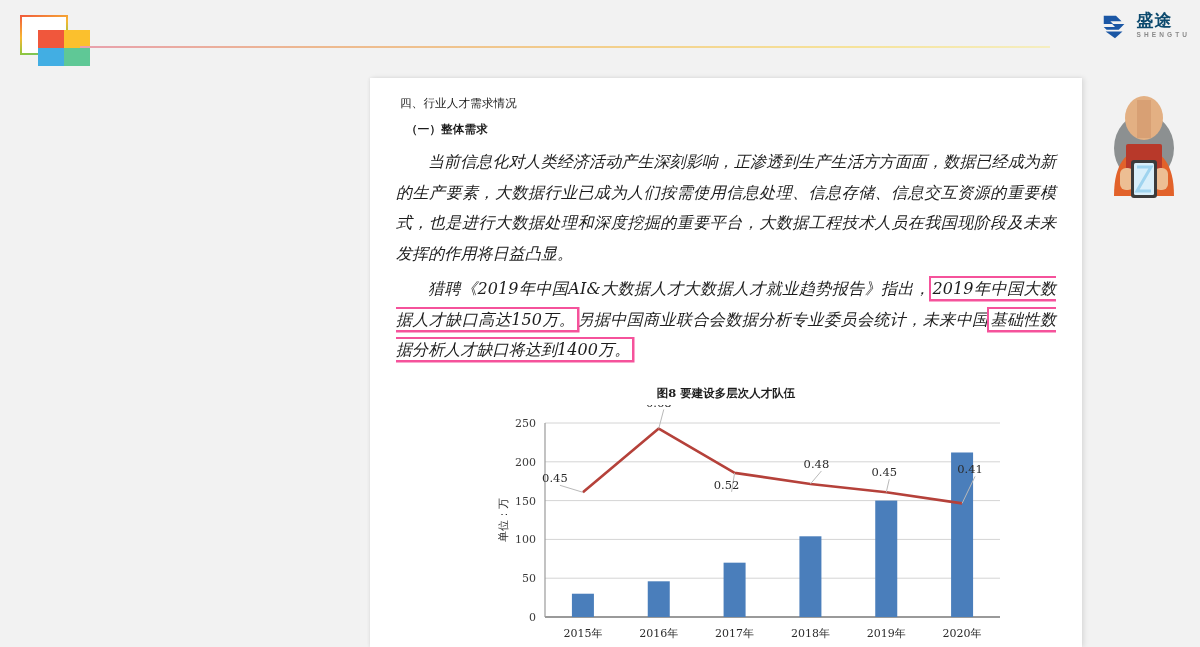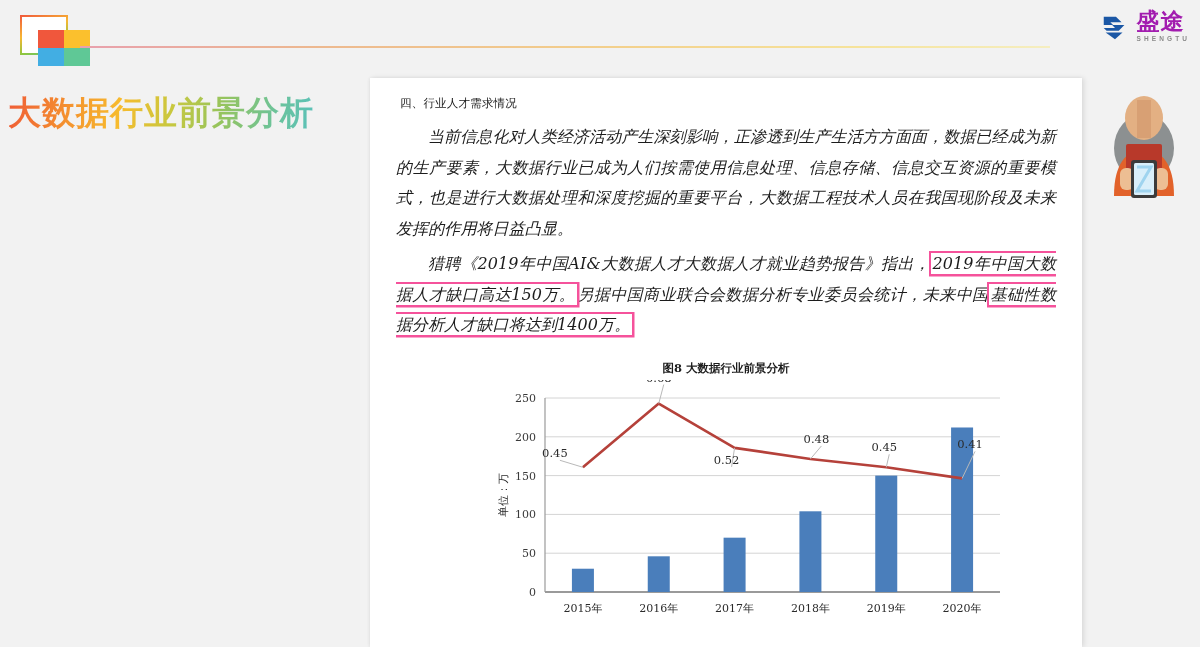--- a/index.html
+++ b/index.html
@@ -41,21 +41,21 @@
 
   
   .corp-logo {
     position: absolute; right: 10px; top: 10px;
     display: flex; align-items: center; gap: 7px;
   }
   .corp-logo .mark { width: 30px; height: 30px; }
   .corp-logo .wordwrap { display:flex; flex-direction:column; align-items:flex-start; line-height:1; }
   .corp-logo .cn {
     font-family: "DejaVu Sans", sans-serif;
-    font-size: 23px; font-weight: 700; color: #a21caf; letter-spacing: 1px;
+    font-size: 17px; font-weight: 700; color: #0c4a6e; letter-spacing: 1px;
   }
   .corp-logo .en {
     font-size: 6.5px; font-weight: 700; color: #8a8a8a; letter-spacing: 3.1px; margin-top: 3px;
   }
 
   
   .deck-title {
     position: absolute; left: 8px; top: 92px; width: 340px;
     font-family: "DejaVu Sans", sans-serif;
     font-weight: 700;
@@ -144,33 +144,33 @@
       <path d="M6 23 L24 23 L16 30 Z" fill="#1b57a5"></path>
     </svg>
     <div class="wordwrap">
       <span class="cn">盛途</span>
       <span class="en">SHENGTU</span>
     </div>
   </div>
 </div>
 
 <div class="deck-title">
-  <span class="line1">大数据行业前景分析</span>
 </div>
 
 <div class="doc-page">
   <div class="doc-body">
 
     <div class="doc-h1">四、行业人才需求情况</div>
+    <div class="doc-h2">（一）整体需求</div>
 
     <p class="doc-p">当前信息化对人类经济活动产生深刻影响，正渗透到生产生活方方面面，数据已经成为新的生产要素，大数据行业已成为人们按需使用信息处理、信息存储、信息交互资源的重要模式，也是进行大数据处理和深度挖掘的重要平台，大数据工程技术人员在我国现阶段及未来发挥的作用将日益凸显。</p>
 
     <p class="doc-p tight"><span>猎聘《2019年中国AI&amp;大数据人才大数据人才就业趋势报告》指出，</span><span class="hl">2019年中国大数据人才缺口高达150万。</span><span>另据中国商业联合会数据分析专业委员会统计，未来中国</span><span class="hl">基础性数据分析人才缺口将达到1400万。</span></p>
 
-    <div class="fig-title">图8  大数据行业前景分析</div>
+    <div class="fig-title">图8  要建设多层次人才队伍</div>
 
     <div class="chart-wrap">
       <svg class="chart-svg" id="chart" width="712" height="262" viewBox="0 0 712 262">
           <line x1="175" y1="212" x2="630" y2="212" stroke="#d4d4d4" stroke-width="1"></line>
           <text x="166" y="216" text-anchor="end" font-family="&quot;DejaVu Serif&quot;,serif" font-size="11" fill="#3a3a3a">0</text>
           <line x1="175" y1="173.2" x2="630" y2="173.2" stroke="#d4d4d4" stroke-width="1"></line>
           <text x="166" y="177.2" text-anchor="end" font-family="&quot;DejaVu Serif&quot;,serif" font-size="11" fill="#3a3a3a">50</text>
           <line x1="175" y1="134.39999999999998" x2="630" y2="134.39999999999998" stroke="#d4d4d4" stroke-width="1"></line>
           <text x="166" y="138.39999999999998" text-anchor="end" font-family="&quot;DejaVu Serif&quot;,serif" font-size="11" fill="#3a3a3a">100</text>
           <line x1="175" y1="95.60000000000001" x2="630" y2="95.60000000000001" stroke="#d4d4d4" stroke-width="1"></line>

